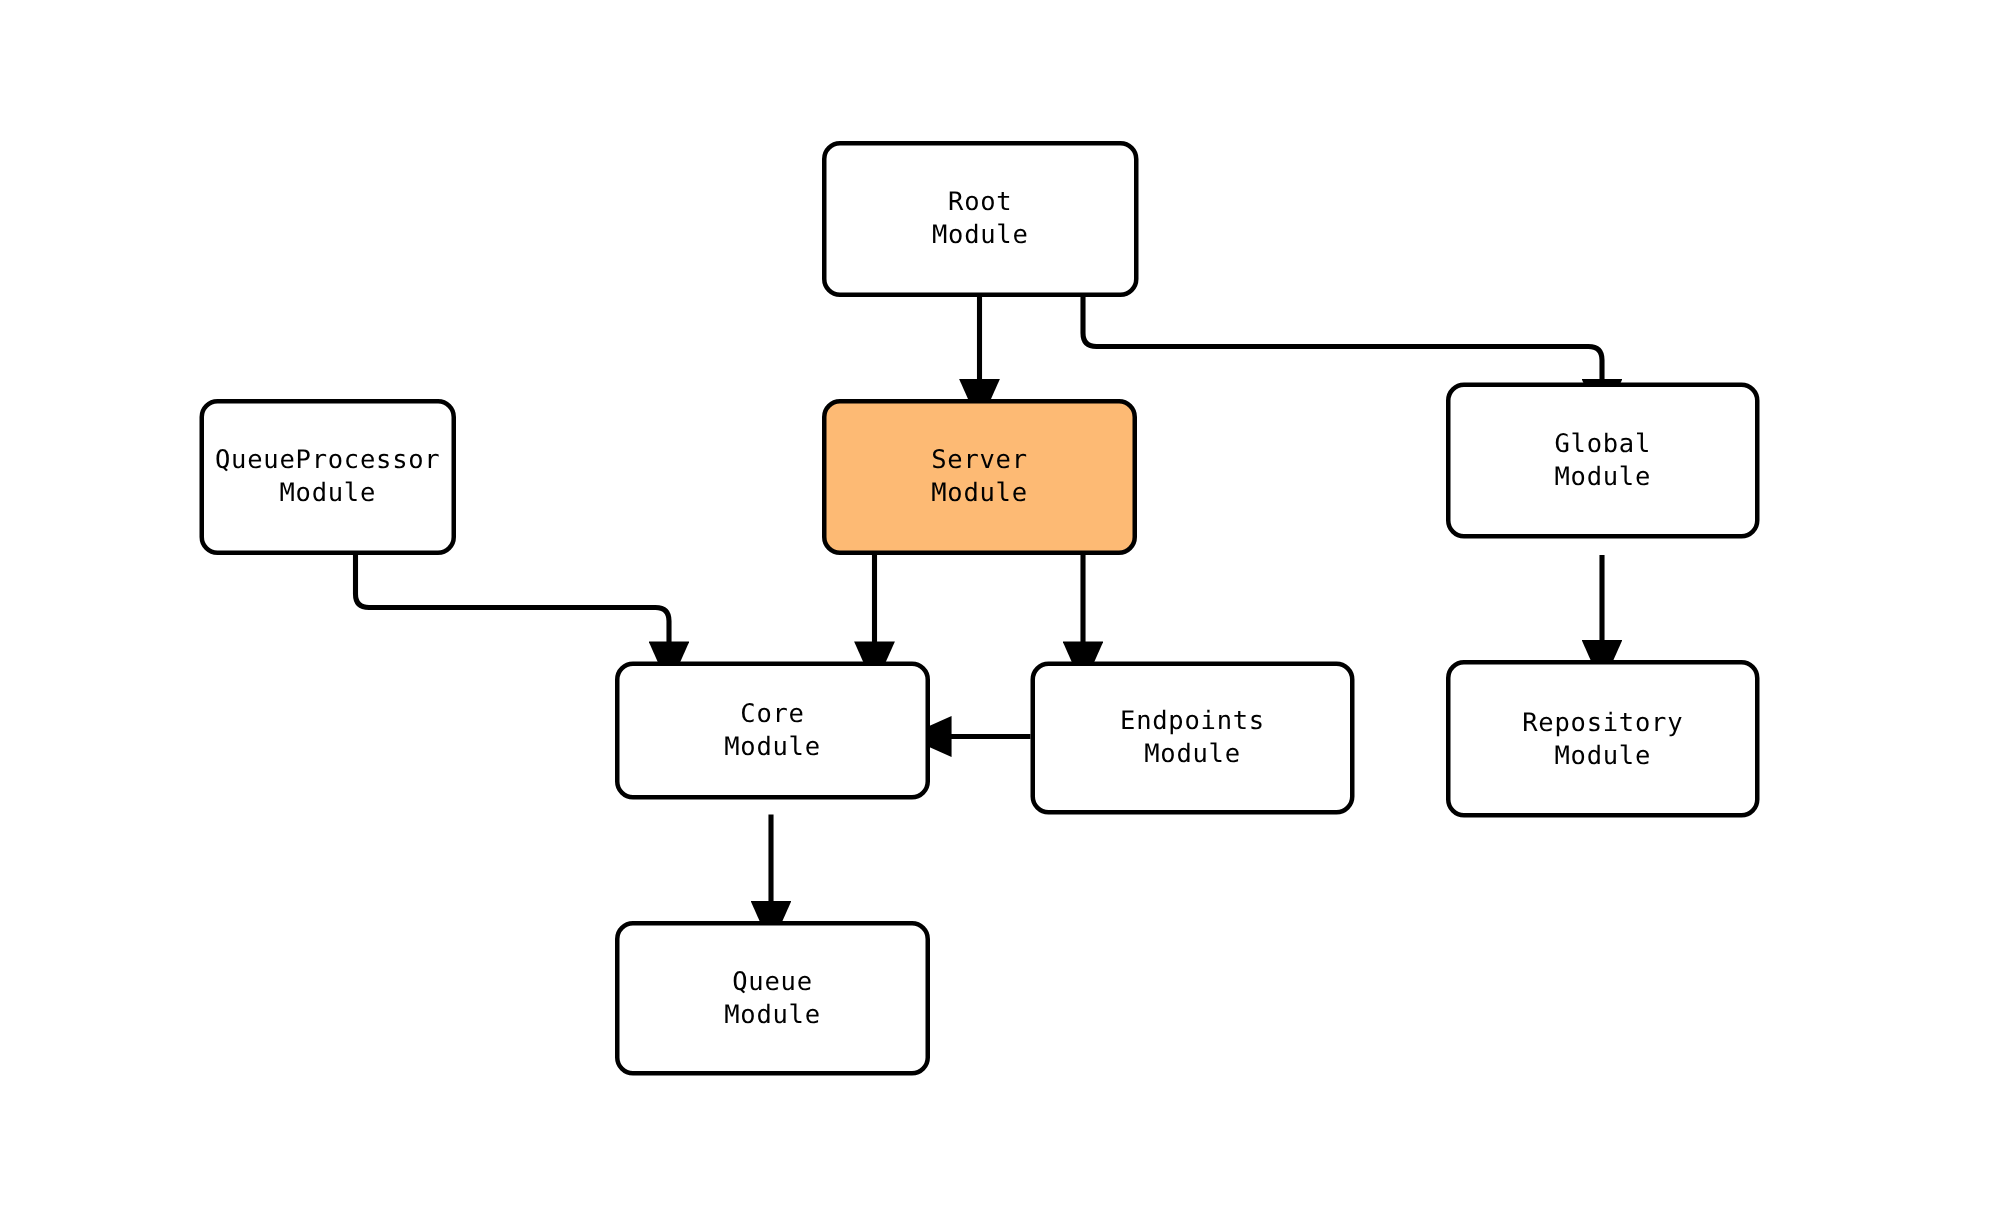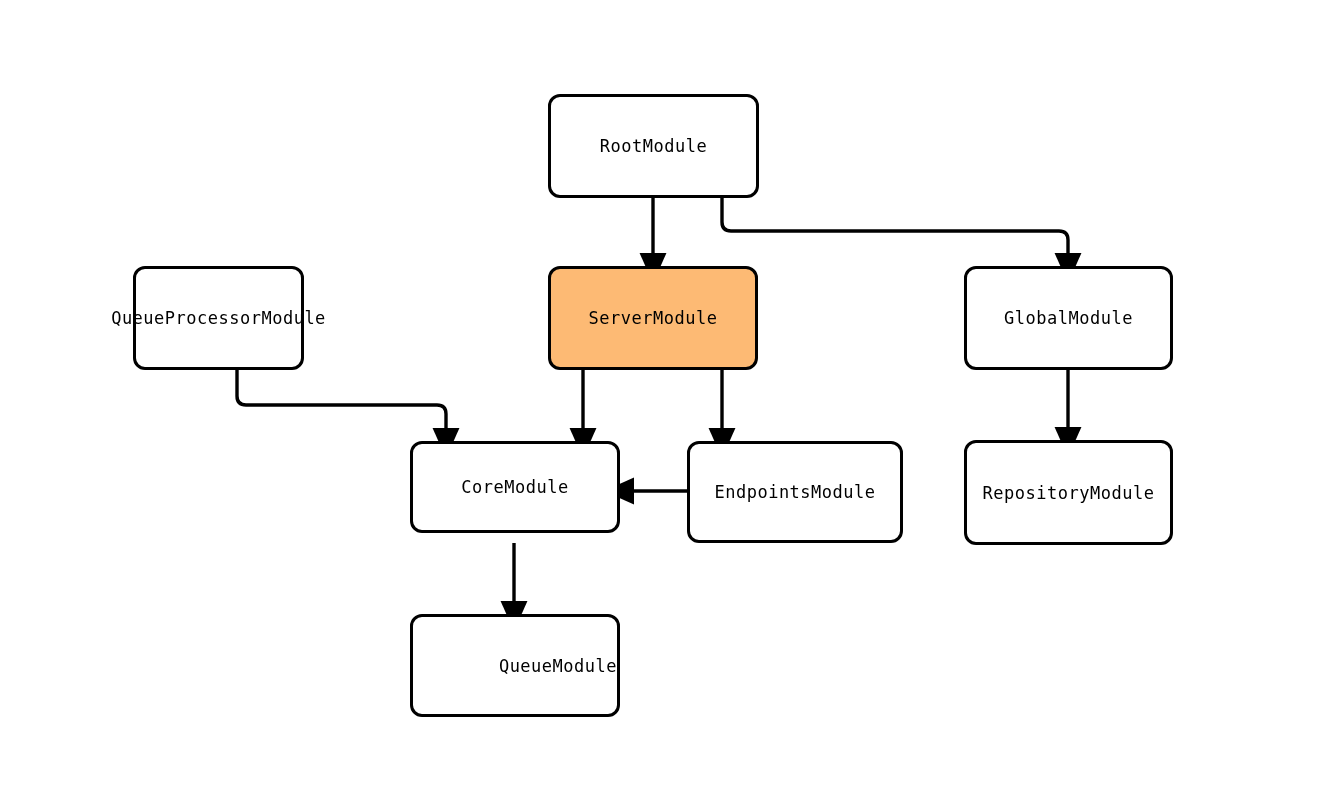--- a/index.html
+++ b/index.html
@@ -25,21 +25,21 @@
     width: 1337px;
     height: 809px;
   }
   .node {
     position: absolute;
     box-sizing: border-box;
     background: #ffffff;
     border: 3px solid #000000;
     border-radius: 12px;
     display: flex;
-    flex-direction: row;
+    flex-direction: column;
     align-items: center;
     justify-content: center;
     z-index: 2;
   }
   .node-label {
     color: #000000;
     font-size: 17px;
     line-height: 22px;
     letter-spacing: 0.5px;
     text-align: center;
@@ -78,38 +78,38 @@
   <div class="node" style="left: 133px; top: 266px; width: 171px; height: 104px; background: rgb(255, 255, 255); border-color: rgb(0, 0, 0);">
     <span class="node-label">QueueProcessor</span>
     <span class="node-label">Module</span>
   </div>
 
   <div class="node" style="left: 548px; top: 266px; width: 210px; height: 104px; background: #fdba74; border-color: rgb(0, 0, 0);">
     <span class="node-label">Server</span>
     <span class="node-label">Module</span>
   </div>
 
-  <div class="node" style="left: 964px; top: 266px; width: 209px; height: 104px; background: rgb(255, 255, 255); border-color: rgb(0, 0, 0);">
+  <div class="node" style="left: 964px; top: 255px; width: 209px; height: 104px; background: rgb(255, 255, 255); border-color: rgb(0, 0, 0);">
     <span class="node-label">Global</span>
     <span class="node-label">Module</span>
   </div>
 
   <div class="node" style="left: 410px; top: 441px; width: 210px; height: 92px; background: rgb(255, 255, 255); border-color: rgb(0, 0, 0);">
     <span class="node-label">Core</span>
     <span class="node-label">Module</span>
   </div>
 
   <div class="node" style="left: 687px; top: 441px; width: 216px; height: 102px; background: rgb(255, 255, 255); border-color: rgb(0, 0, 0);">
     <span class="node-label">Endpoints</span>
     <span class="node-label">Module</span>
   </div>
 
   <div class="node" style="left: 964px; top: 440px; width: 209px; height: 105px; background: rgb(255, 255, 255); border-color: rgb(0, 0, 0);">
     <span class="node-label">Repository</span>
     <span class="node-label">Module</span>
   </div>
 
-  <div class="node" style="left: 410px; top: 614px; width: 210px; height: 103px; background: rgb(255, 255, 255); border-color: rgb(0, 0, 0); justify-content: flex-end;">
+  <div class="node" style="left: 410px; top: 614px; width: 210px; height: 103px; background: rgb(255, 255, 255); border-color: rgb(0, 0, 0);">
     <span class="node-label">Queue</span>
     <span class="node-label">Module</span>
   </div>
 
 </div>
 
 </body></html>

